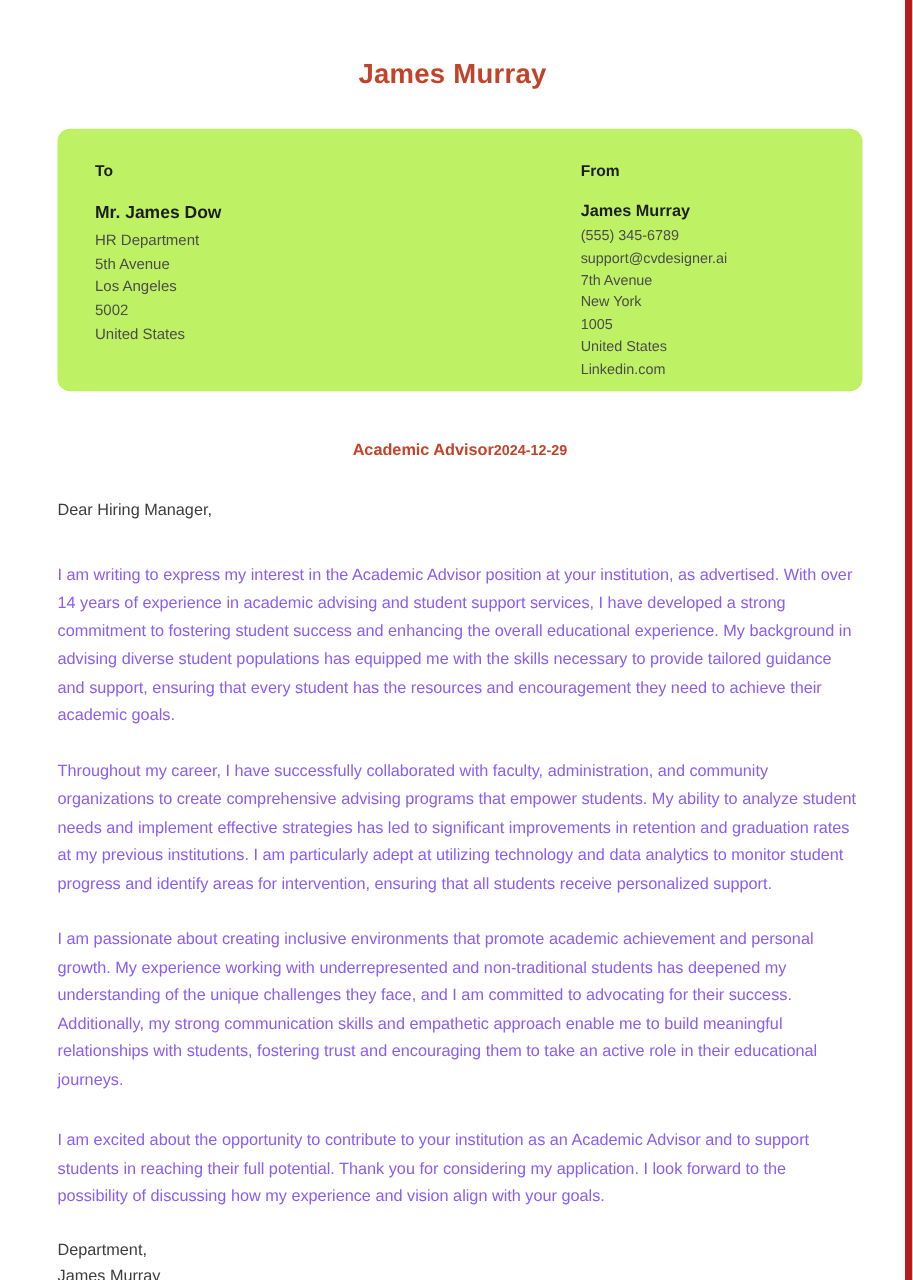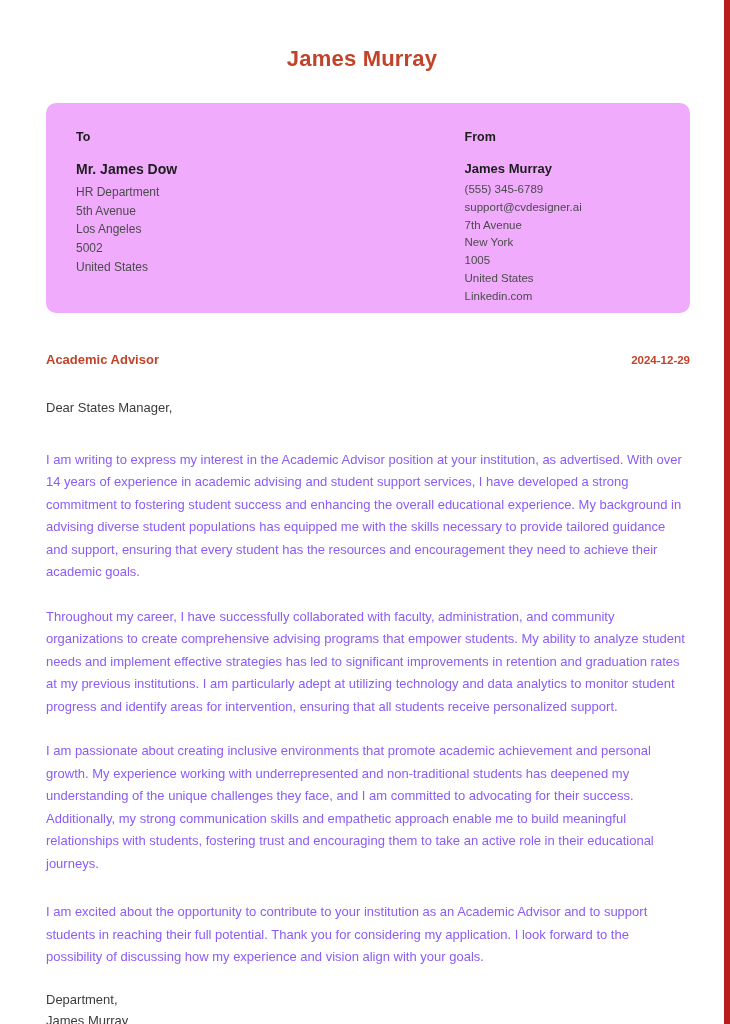--- a/index.html
+++ b/index.html
@@ -37,21 +37,21 @@
   }
 
   
   .address-card {
     position: absolute;
     left: 46px;
     top: 103px;
     width: 644px;
     height: 210px;
     box-sizing: border-box;
-    background: #f0abfc;
+    background: #bef264;
     border-radius: 10px;
     padding: 28px 30px 0 30px;
     display: flex;
     flex-direction: row;
     gap: 36px;
   }
   .addr-col {
     box-sizing: border-box;
   }
   .addr-col.to   { width: 395px; }
@@ -80,21 +80,21 @@
   .addr-col.from .addr-line { font-size: 11.5px; }
 
   
   .subject-row {
     position: absolute;
     left: 46px;
     top: 352px;
     width: 644px;
     display: flex;
     align-items: baseline;
-    justify-content: space-between;
+    justify-content: center;
   }
   .subject-title {
     font-size: 13px;
     font-weight: bold;
     color: #c1442a;
   }
   .subject-date {
     font-size: 11.5px;
     font-weight: bold;
     color: #c1442a;
@@ -163,21 +163,21 @@
 
   </div>
 
   <div class="subject-row">
     <div class="subject-title">Academic Advisor</div>
     <div class="subject-date">2024-12-29</div>
   </div>
 
   <div class="letter-body">
 
-    <p class="salutation">Dear States Manager,</p>
+    <p class="salutation">Dear Hiring Manager,</p>
 
     <p class="para">I am writing to express my interest in the Academic Advisor position at your institution, as advertised. With over 14 years of experience in academic advising and student support services, I have developed a strong commitment to fostering student success and enhancing the overall educational experience. My background in advising diverse student populations has equipped me with the skills necessary to provide tailored guidance and support, ensuring that every student has the resources and encouragement they need to achieve their academic goals.</p>
 
     <p class="para">Throughout my career, I have successfully collaborated with faculty, administration, and community organizations to create comprehensive advising programs that empower students. My ability to analyze student needs and implement effective strategies has led to significant improvements in retention and graduation rates at my previous institutions. I am particularly adept at utilizing technology and data analytics to monitor student progress and identify areas for intervention, ensuring that all students receive personalized support.</p>
 
     <p class="para">I am passionate about creating inclusive environments that promote academic achievement and personal growth. My experience working with underrepresented and non-traditional students has deepened my understanding of the unique challenges they face, and I am committed to advocating for their success. Additionally, my strong communication skills and empathetic approach enable me to build meaningful relationships with students, fostering trust and encouraging them to take an active role in their educational journeys.</p>
 
     <p class="para gap-before">I am excited about the opportunity to contribute to your institution as an Academic Advisor and to support students in reaching their full potential. Thank you for considering my application. I look forward to the possibility of discussing how my experience and vision align with your goals.</p>
 
     <div class="closing">

